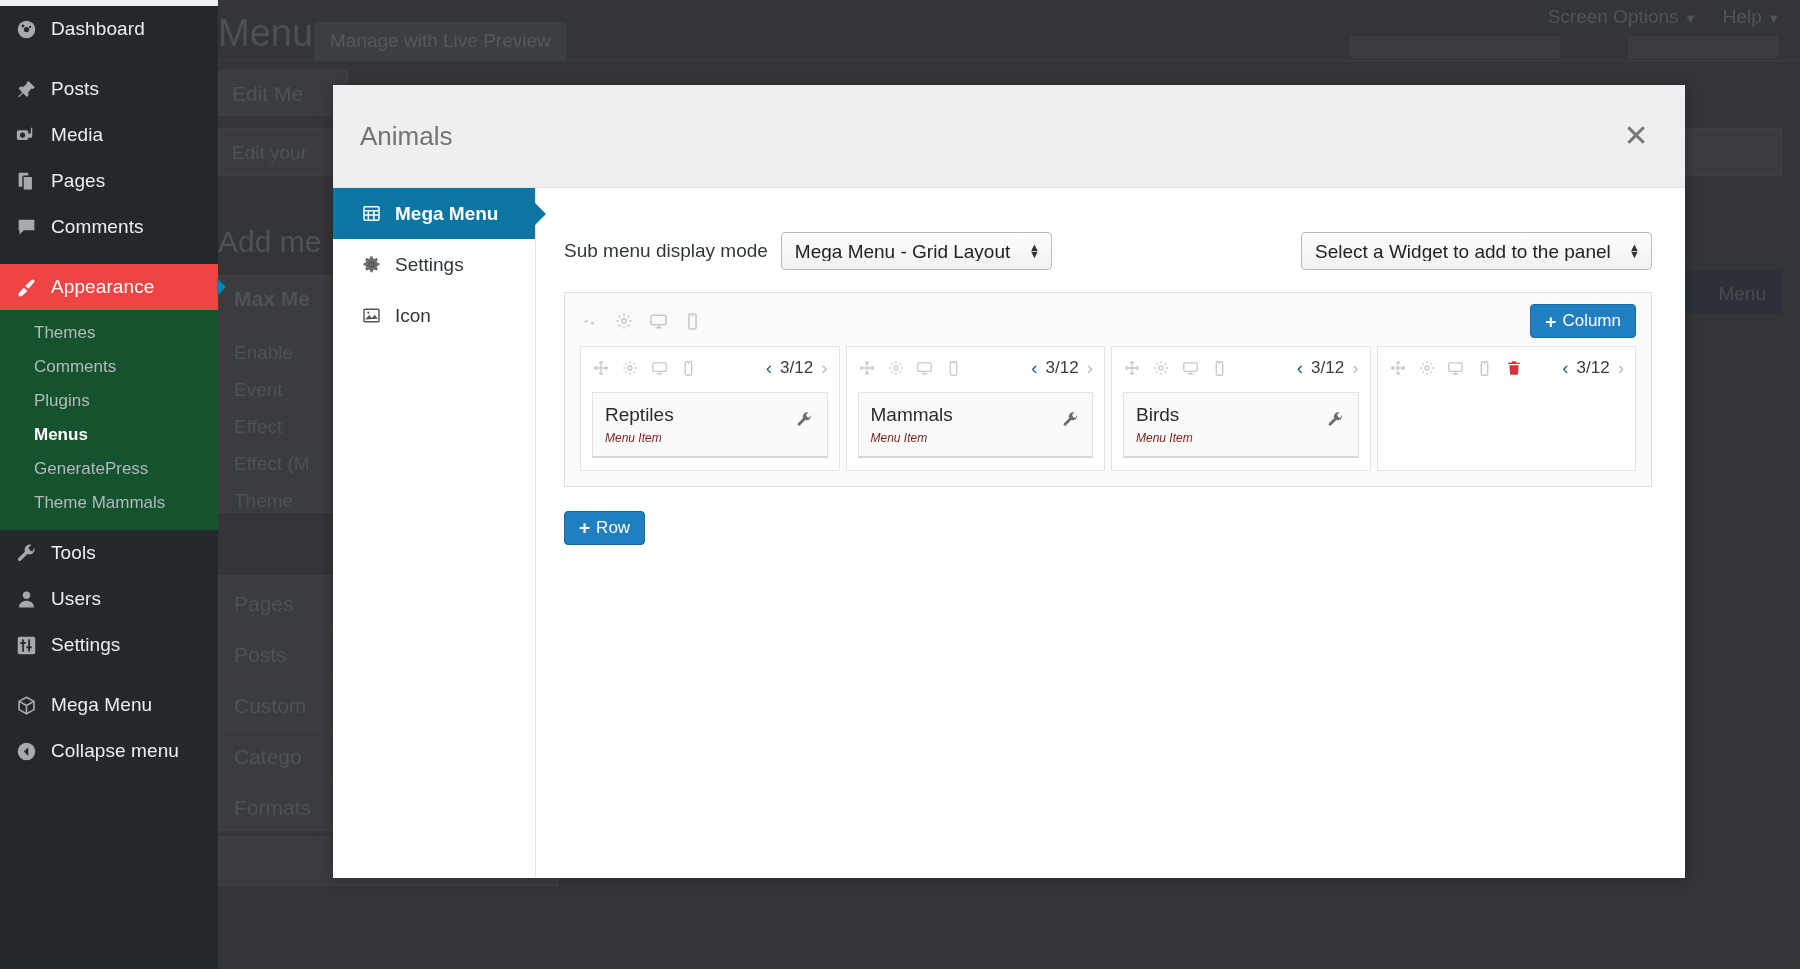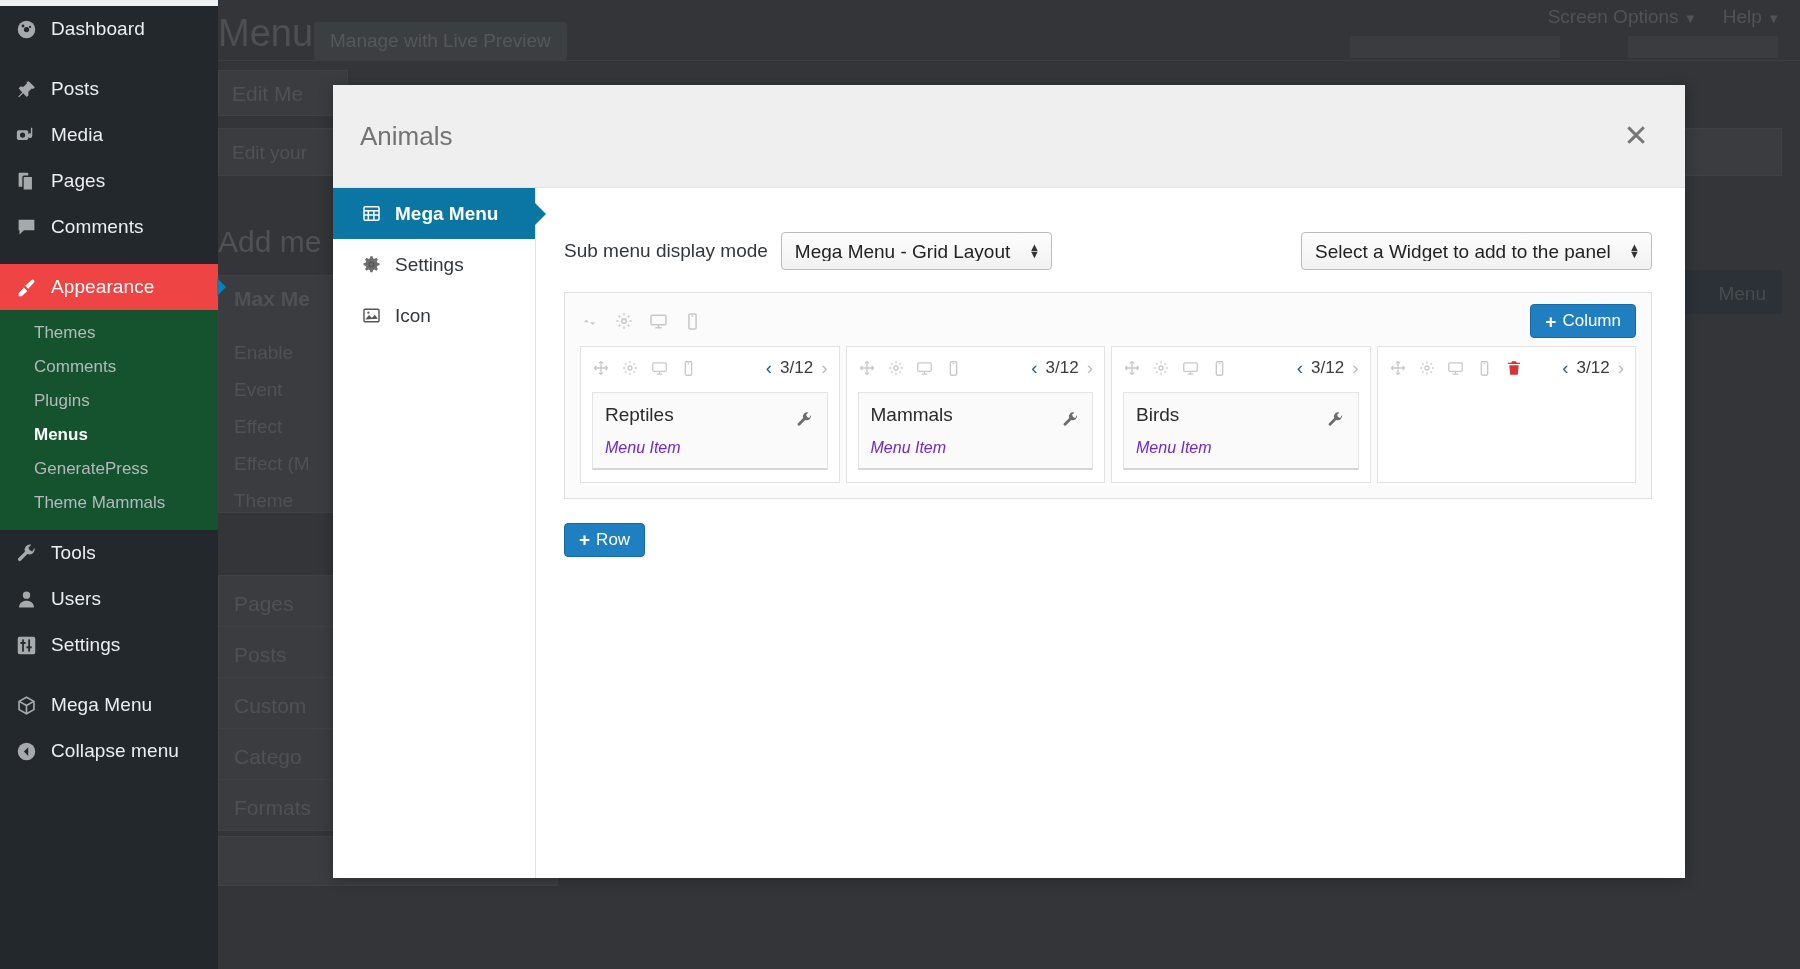--- a/index.html
+++ b/index.html
@@ -140,21 +140,21 @@
   .col-span { display:flex; align-items:center; gap:8px; font-size:17px; color:#3c3c3c; }
   .col-span .arrow { color:#1c5f8f; font-size:19px; }
   .col-span .arrow.dim { color:#bbb; }
 
   .widget {
     margin-top: 13px; background:#fafafa; border:1px solid #e4e4e4;
     padding: 10px 12px 11px 12px; display:flex; align-items:flex-start; justify-content:space-between;
     border-bottom:2px solid #d6d6d6;
   }
   .widget-title { font-size:19px; color:#2b2b2b; line-height:1.25; }
-  .widget-sub { font-size:16px; color:#6d28d9; font-style:italic; margin-top:12px; }
+  .widget-sub { font-size:12px; color:#7f1d1d; font-style:italic; margin-top:4px; }
   .wrench { color:#6d6d6d; width:20px; height:20px; display:flex; align-items:center; justify-content:center; margin-top:6px;}
 
   .row-add { margin-top: 24px; }
 </style>
 </head>
 <body>
 
 <div id="page">
 
   <div class="bg-content">

